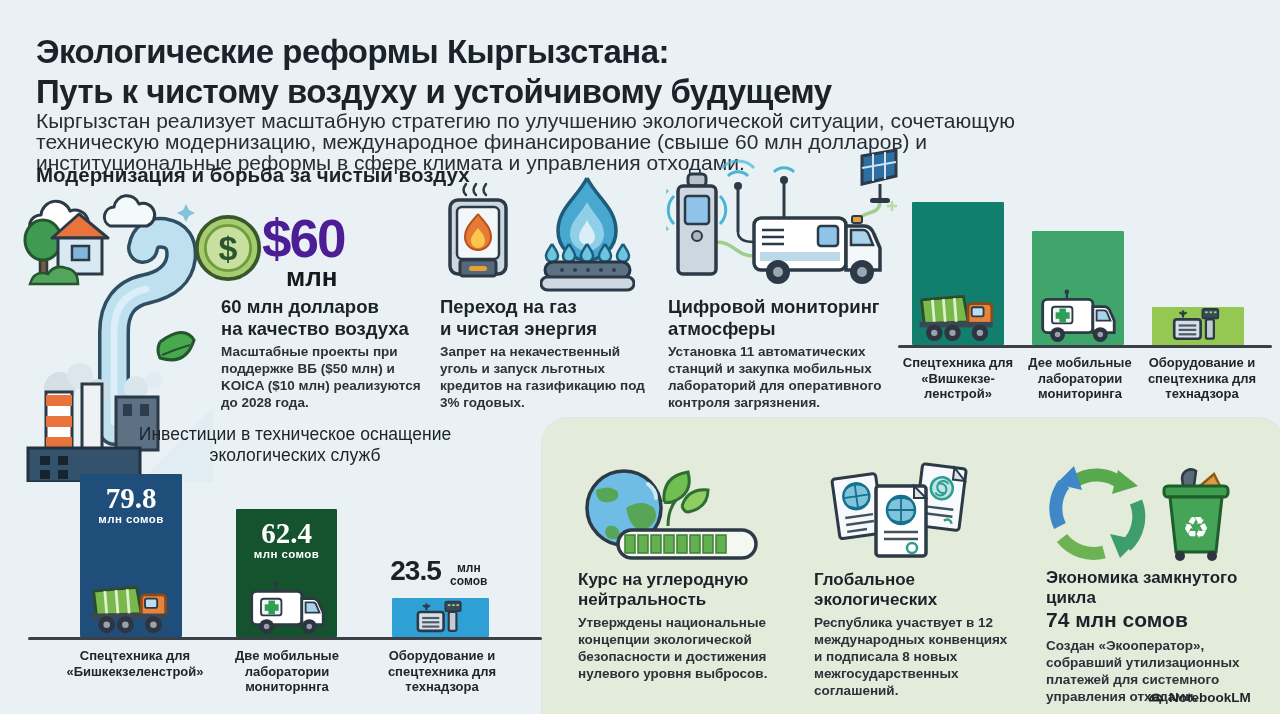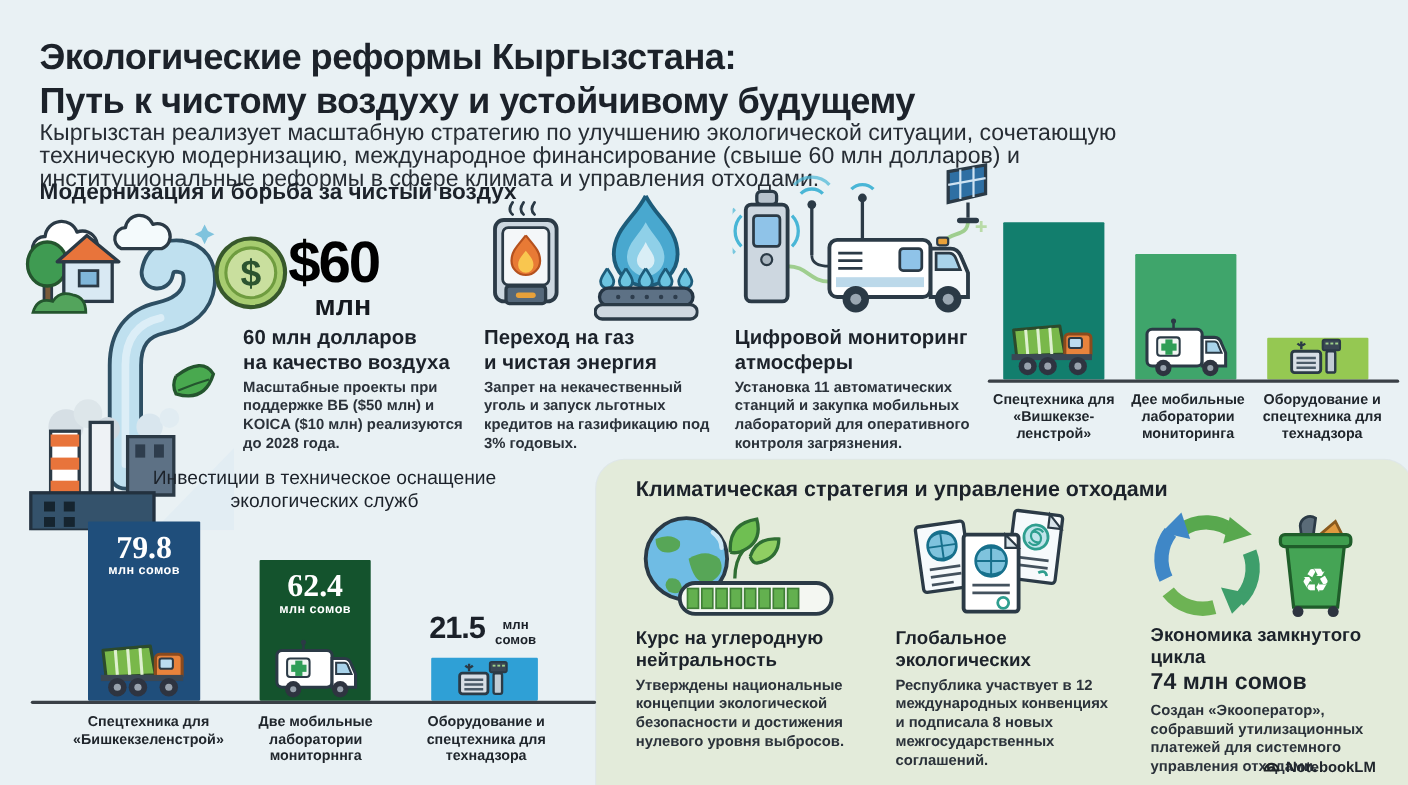--- a/index.html
+++ b/index.html
@@ -9,21 +9,21 @@
     background:#e9f1f4;
     font-family:"Liberation Sans","DejaVu Sans",sans-serif;
     color:#1d242c;
   }
   .abs { position:absolute; }
   .h1 { font-size:33px; line-height:40px; font-weight:800; letter-spacing:-0.5px; color:#1c222a; }
   .intro { font-size:21px; line-height:21px; font-weight:500; color:#272d34; }
   .sec-h { font-size:20.5px; font-weight:800; color:#1c222a; }
   .blk-title { font-size:18.5px; line-height:22px; font-weight:800; color:#1c222a; }
   .blk-body { font-size:13.5px; line-height:17px; font-weight:600; color:#2b323a; }
-  .big-amount { font-size:53px; line-height:53px; font-weight:800; letter-spacing:-2px; color:#000000; }
+  .big-amount { font-size:53px; line-height:53px; font-weight:800; letter-spacing:-2px; color:#4c1d95; }
   .big-unit { font-size:26px; font-weight:800; color:#15191f; }
   .bar { position:absolute; border-radius:1px; }
   .bar svg { position:absolute; left:50%; transform:translateX(-50%); bottom:1px; }
   .baseline { position:absolute; background:#3a4046; height:3px; border-radius:2px; }
   .bar-label { position:absolute; text-align:center; font-size:13px; line-height:15.5px; font-weight:700; color:#20262c; }
   .bar-value { position:absolute; top:9px; left:0; right:0; text-align:center; color:#fff; }
   .bar-value .v { display:block; font-size:29px; line-height:30px; font-weight:800;font-family:Liberation Serif, serif; }
   .bar-value .u { display:block; font-size:11.5px; font-weight:700; letter-spacing:0.4px; }
   .value-out { position:absolute; display:flex; justify-content:center; align-items:flex-start; gap:5px; color:#1b2129; }
   .value-out .v { font-size:28px; line-height:26px; font-weight:800; letter-spacing:-1px; }
@@ -274,21 +274,21 @@
         <rect x="22" y="22" width="7" height="15" fill="#2f9e57"></rect>
           <rect x="18" y="26" width="15" height="7" fill="#2f9e57"></rect>
         <circle cx="20" cy="50" r="8" fill="#2e3440"></circle>
           <circle cx="20" cy="50" r="3" fill="#98a2ad"></circle>
         <circle cx="66" cy="50" r="8" fill="#2e3440"></circle>
           <circle cx="66" cy="50" r="3" fill="#98a2ad"></circle>
       </svg>
     </div>
 
     <div class="value-out" style="left:385px; top:558px; width:112px;">
-      <span class="v">21.5</span>
+      <span class="v">23.5</span>
       <span class="u">млн сомов</span>
     </div>
     <div class="bar" style="left:392px; top:598px; width:97px; height:39px; background:#2FA0D6;">
       <svg width="54" height="36" viewBox="0 0 62 42">
         <path d="M14 12 v-8 M10 6 q4 4 8 0" stroke="#2b3a46" stroke-width="2.5" fill="none"></path>
         <rect x="4" y="14" width="30" height="22" rx="3" fill="#d7dee5" stroke="#2b3a46" stroke-width="3"></rect>
         <line x1="9" y1="21" x2="29" y2="21" stroke="#4a5a68" stroke-width="2.5"></line>
         <line x1="9" y1="26" x2="29" y2="26" stroke="#4a5a68" stroke-width="2.5"></line>
         <line x1="9" y1="31" x2="29" y2="31" stroke="#4a5a68" stroke-width="2.5"></line>
         <rect x="40" y="14" width="9" height="22" rx="2" fill="#c2ccd4" stroke="#2b3a46" stroke-width="2.5"></rect>
@@ -299,21 +299,20 @@
       </svg>
     </div>
 
     <div class="baseline" style="left:28px; top:637px; width:514px;"></div>
     <div class="bar-label" style="left:56px; top:648px; width:158px;">Спецтехника для «Бишкекзеленстрой»</div>
     <div class="bar-label" style="left:224px; top:648px; width:126px;">Две мобильные лаборатории мониторннга</div>
     <div class="bar-label" style="left:384px; top:648px; width:116px;">Оборудование и спецтехника для технадзора</div>
   </div>
 
   <div class="card">
-    <div class="abs card-h" style="left:36px; top:16px;">Климатическая стратегия и управление отходами</div>
 
     <svg class="abs" style="left:36px; top:46px;" width="185" height="102" viewBox="0 0 185 102">
       <circle cx="46" cy="44" r="37" fill="#6fbce4" stroke="#2b3a46" stroke-width="3.5"></circle>
       <path d="M18 26 q14 -6 22 2 q2 8 -8 10 q-14 2 -14 -12" fill="#57a657"></path>
       <path d="M48 44 q16 -10 28 0 q6 12 -6 20 q-16 8 -22 -20" fill="#57a657"></path>
       <path d="M30 62 q10 -2 12 8 q-2 8 -12 4 q-6 -6 0 -12" fill="#57a657"></path>
       <path d="M70 20 q8 6 8 14" stroke="#cde9f6" stroke-width="4" fill="none" stroke-linecap="round"></path>
       <path d="M86 38 q-2 -26 24 -30 q6 22 -16 30 q-5 1 -8 0" fill="#6fbf52" stroke="#2f6e33" stroke-width="3"></path>
       <path d="M104 42 q6 -18 26 -16 q0 18 -20 22 q-4 0 -6 -6" fill="#8fce62" stroke="#2f6e33" stroke-width="3"></path>
       <path d="M90 62 q0 -16 8 -26" stroke="#2f6e33" stroke-width="3" fill="none"></path>

